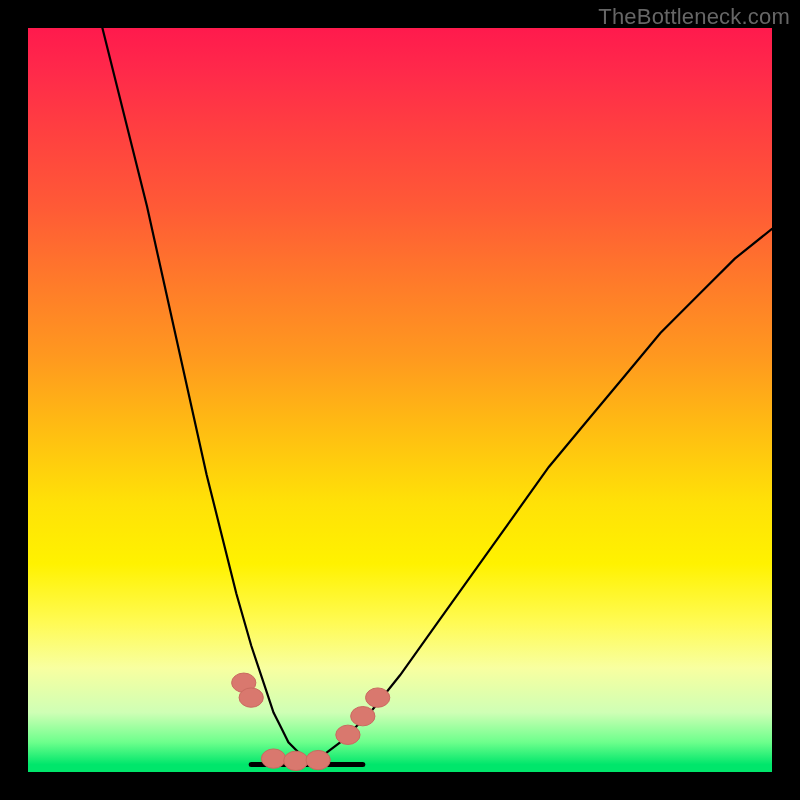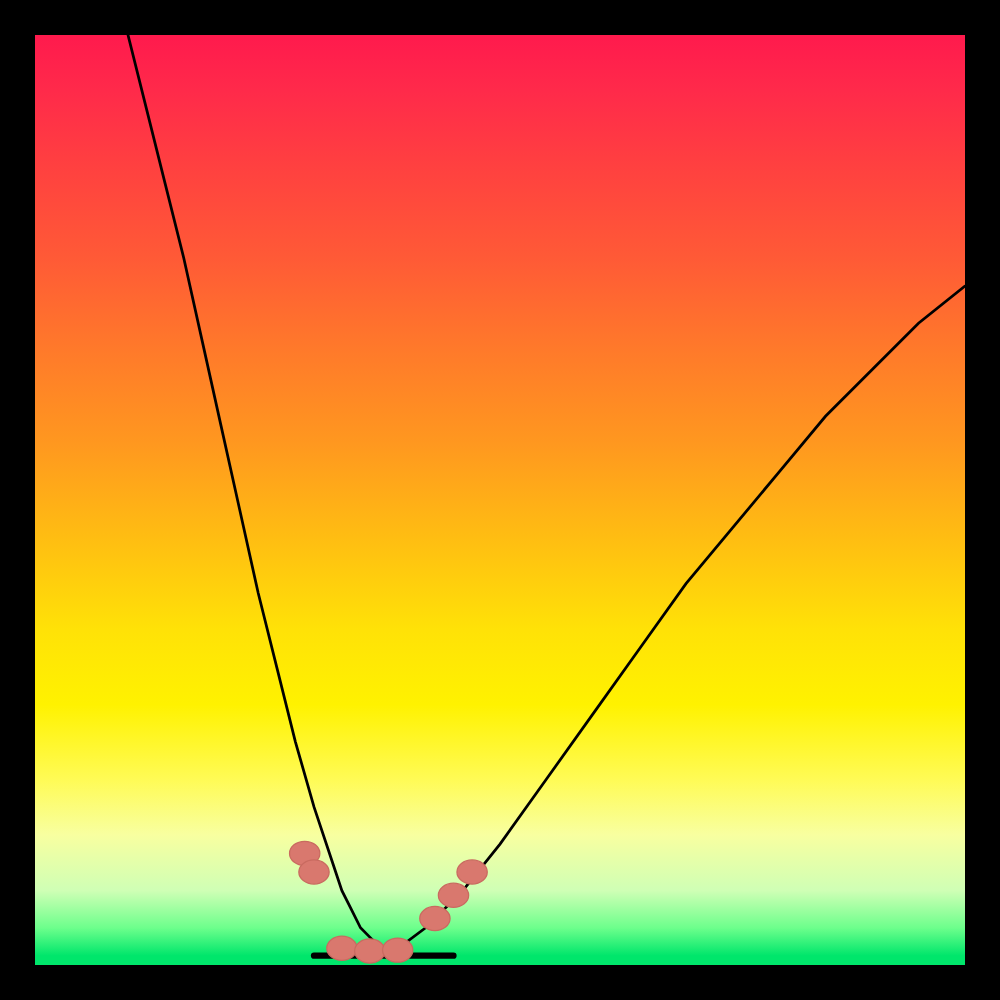--- a/index.html
+++ b/index.html
@@ -59,20 +59,21 @@
     top: 0;
     width: 744px;
     height: 744px;
   }
 </style>
 </head>
 <body>
 
 <div class="frame">
 
+  <div class="watermark">TheBottleneck.com</div>
 
   <div class="plot-area">
     <svg class="curves" viewBox="0 0 100 100" preserveAspectRatio="none">
 
     <path d="M10.00 0.00 L12.00 8.00 L14.00 16.00 L16.00 24.00 L18.00 33.00 L20.00 42.00 L22.00 51.00 L24.00 60.00 L26.00 68.00 L28.00 76.00 L30.00 83.00 L32.00 89.00 L33.00 92.00 L34.00 94.00 L35.00 96.00 L36.00 97.00 L37.00 98.00 L38.00 99.00" fill="none" stroke="#000000" stroke-width="2.2" stroke-linecap="round" vector-effect="non-scaling-stroke"></path>
         <path d="M38.00 99.00 L42.00 96.00 L46.00 92.00 L50.00 87.00 L55.00 80.00 L60.00 73.00 L65.00 66.00 L70.00 59.00 L75.00 53.00 L80.00 47.00 L85.00 41.00 L90.00 36.00 L95.00 31.00 L100.00 27.00" fill="none" stroke="#000000" stroke-width="2.2" stroke-linecap="round" vector-effect="non-scaling-stroke"></path>
         <path d="M30.00 99.00 L45.00 99.00" fill="none" stroke="#000000" stroke-width="5" stroke-linecap="round" vector-effect="non-scaling-stroke"></path>
         <ellipse cx="29.00" cy="88.00" rx="1.63" ry="1.30" fill="#d9786e" stroke="#c96a60" stroke-width="1" vector-effect="non-scaling-stroke"></ellipse>
         <ellipse cx="30.00" cy="90.00" rx="1.63" ry="1.30" fill="#d9786e" stroke="#c96a60" stroke-width="1" vector-effect="non-scaling-stroke"></ellipse>
         <ellipse cx="33.00" cy="98.20" rx="1.63" ry="1.30" fill="#d9786e" stroke="#c96a60" stroke-width="1" vector-effect="non-scaling-stroke"></ellipse>

